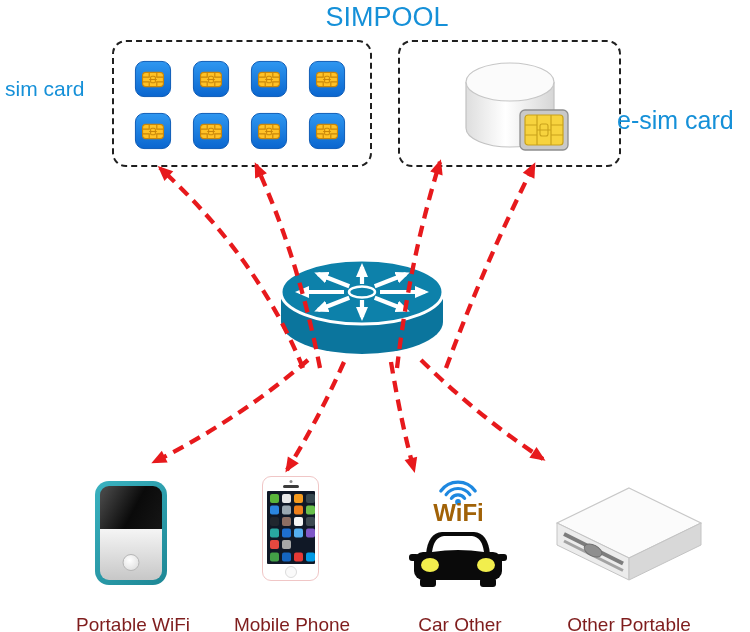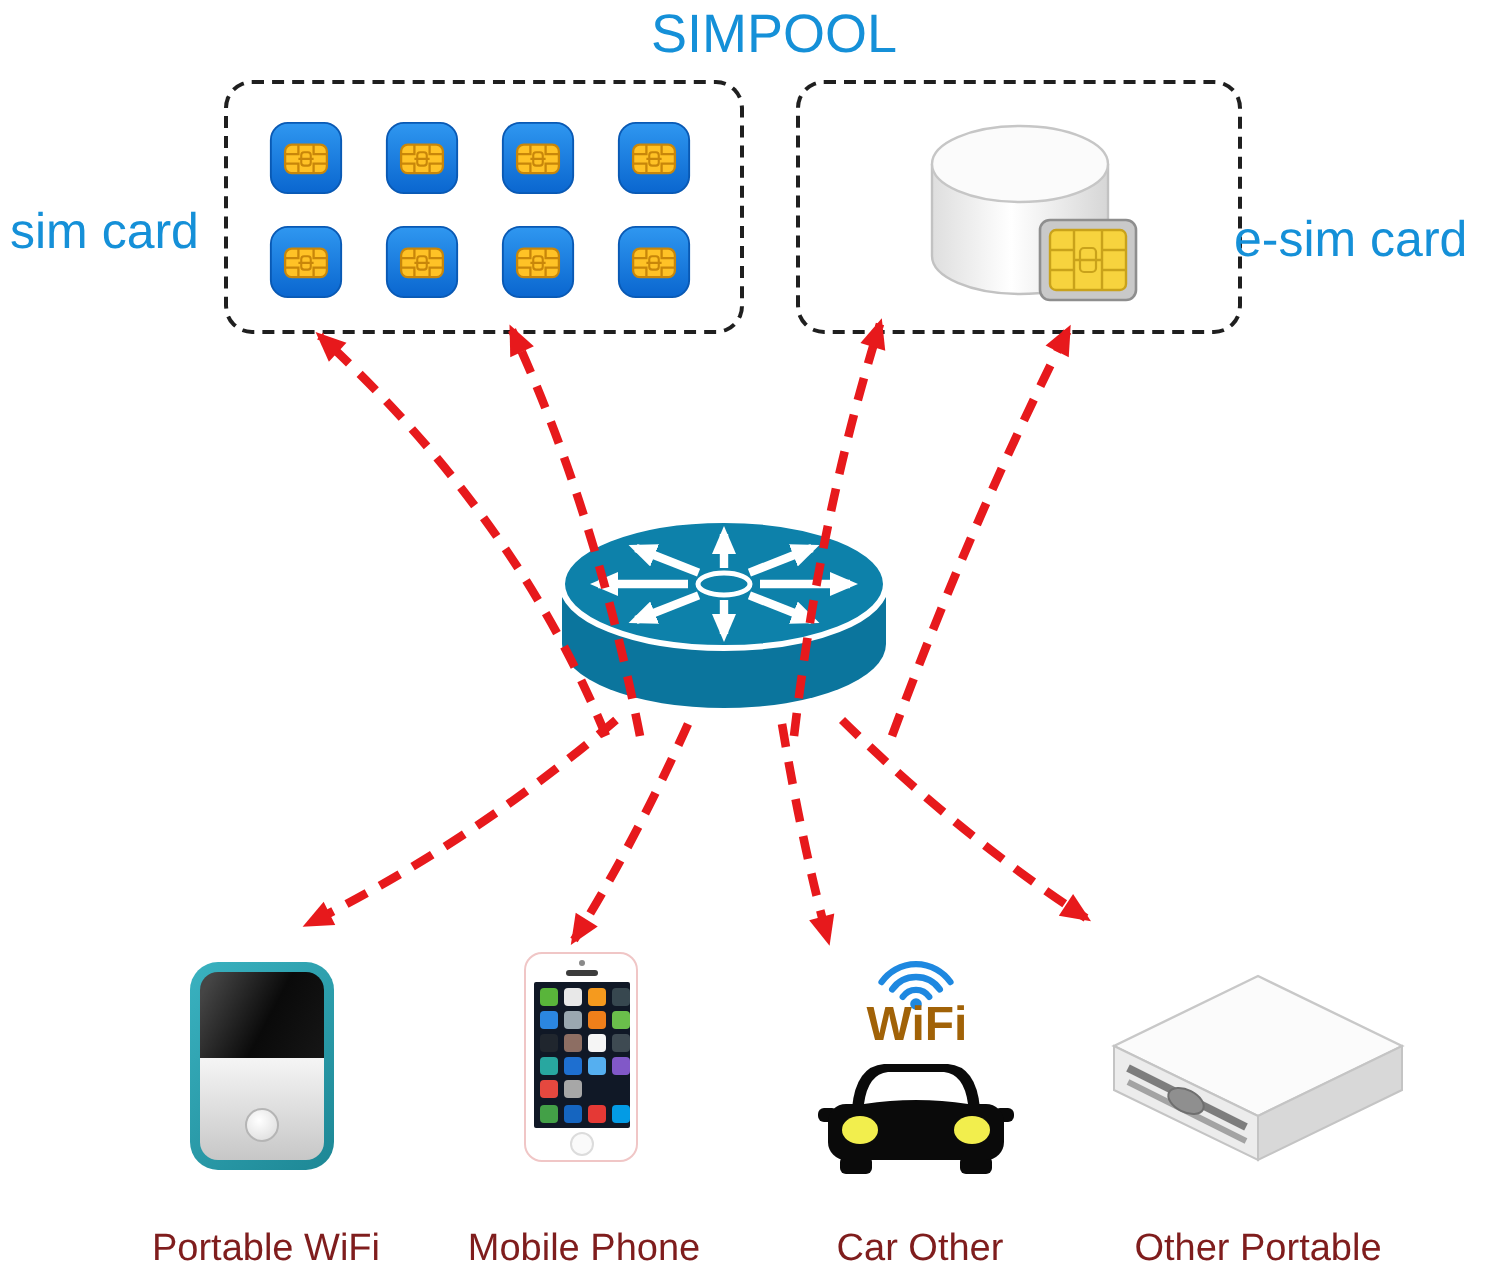--- a/index.html
+++ b/index.html
@@ -4,21 +4,21 @@
 <style>
   html,body{margin:0;padding:0;background:#fff;}
   #canvas{
     position:relative;width:750px;height:632px;background:#fff;overflow:hidden;
     font-family:"Liberation Sans",sans-serif;
     padding-left:16px;
   }
   .abs{position:absolute;}
   .lbl{position:absolute;color:#1590d8;white-space:nowrap;}
   #title{left:280px;top:2px;width:214px;text-align:center;font-size:27px;}
-  #sim-label{left:5px;top:102px;font-size:25px;}
+  #sim-label{left:5px;top:77px;font-size:21px;}
   #esim-label{left:617px;top:92px;font-size:25px;margin-top:14px;}
   #server-label{left:467px;top:289px;font-size:27px;}
   .pool-box{
     position:absolute;top:40px;height:127px;border:2.5px dashed #1f1f1f;border-radius:14px;
     box-sizing:border-box;background:#fff;
   }
   #sim-box{left:112px;width:260px;}
   #esim-box{left:398px;width:223px;}
   #sim-grid{display:grid;grid-template-columns:repeat(4,38px);gap:14px 20px;padding:18px 0 0 20px;}
   #router{position:absolute;left:277px;top:248px;z-index:2;}

